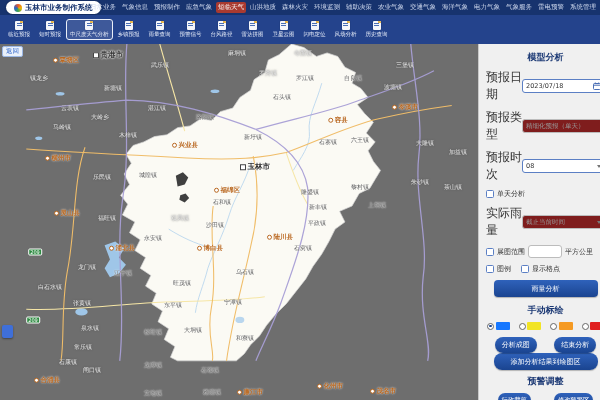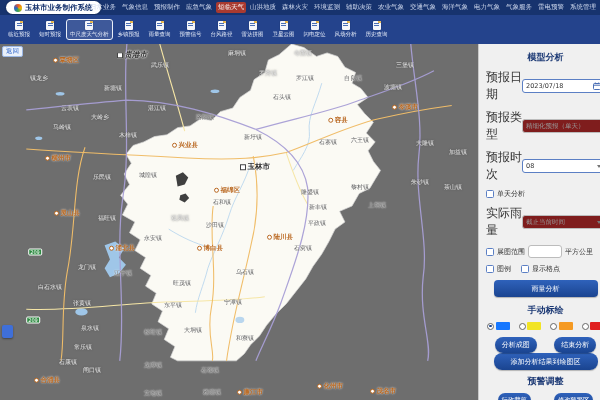--- a/index.html
+++ b/index.html
@@ -184,21 +184,21 @@
 
       <g stroke="#a89fd6" stroke-width="1.4" fill="none" opacity="0.95">
         <path d="M113,44 C108,100 118,160 108,220 C100,280 112,340 105,400"></path>
         <path d="M0,118 C40,114 75,110 113,107 C165,108 212,122 258,140"></path>
         <path d="M258,140 C295,158 312,180 316,205 C320,245 300,295 286,335 C276,362 264,385 258,400"></path>
         <path d="M258,140 C300,128 340,120 372,108 C400,98 432,88 458,74"></path>
         <path d="M432,44 C436,90 446,130 441,170 C436,215 452,265 446,305 C441,350 456,380 451,400"></path>
       </g>
     </svg>
     <div id="map-labels">
-        <span class="mlabel city" style="left: 132px; top: 11px; font-style: italic;">贵港市</span>
+        <span class="mlabel city" style="left: 108px; top: 11px;">贵港市</span>
         <span class="mlabel city" style="left: 255px; top: 123px;">玉林市</span>
         <span class="mlabel county" style="left: 66px; top: 16px;">覃塘区</span>
         <span class="mlabel county" style="left: 185px; top: 101px;">兴业县</span>
         <span class="mlabel county" style="left: 58px; top: 114px;">横州市</span>
         <span class="mlabel county" style="left: 67px; top: 169px;">灵山县</span>
         <span class="mlabel county" style="left: 122px; top: 204px;">浦北县</span>
         <span class="mlabel county" style="left: 210px; top: 204px;">博白县</span>
         <span class="mlabel county" style="left: 227px; top: 146px;">福绵区</span>
         <span class="mlabel county" style="left: 280px; top: 193px;">陆川县</span>
         <span class="mlabel county" style="left: 338px; top: 76px;">容县</span>

